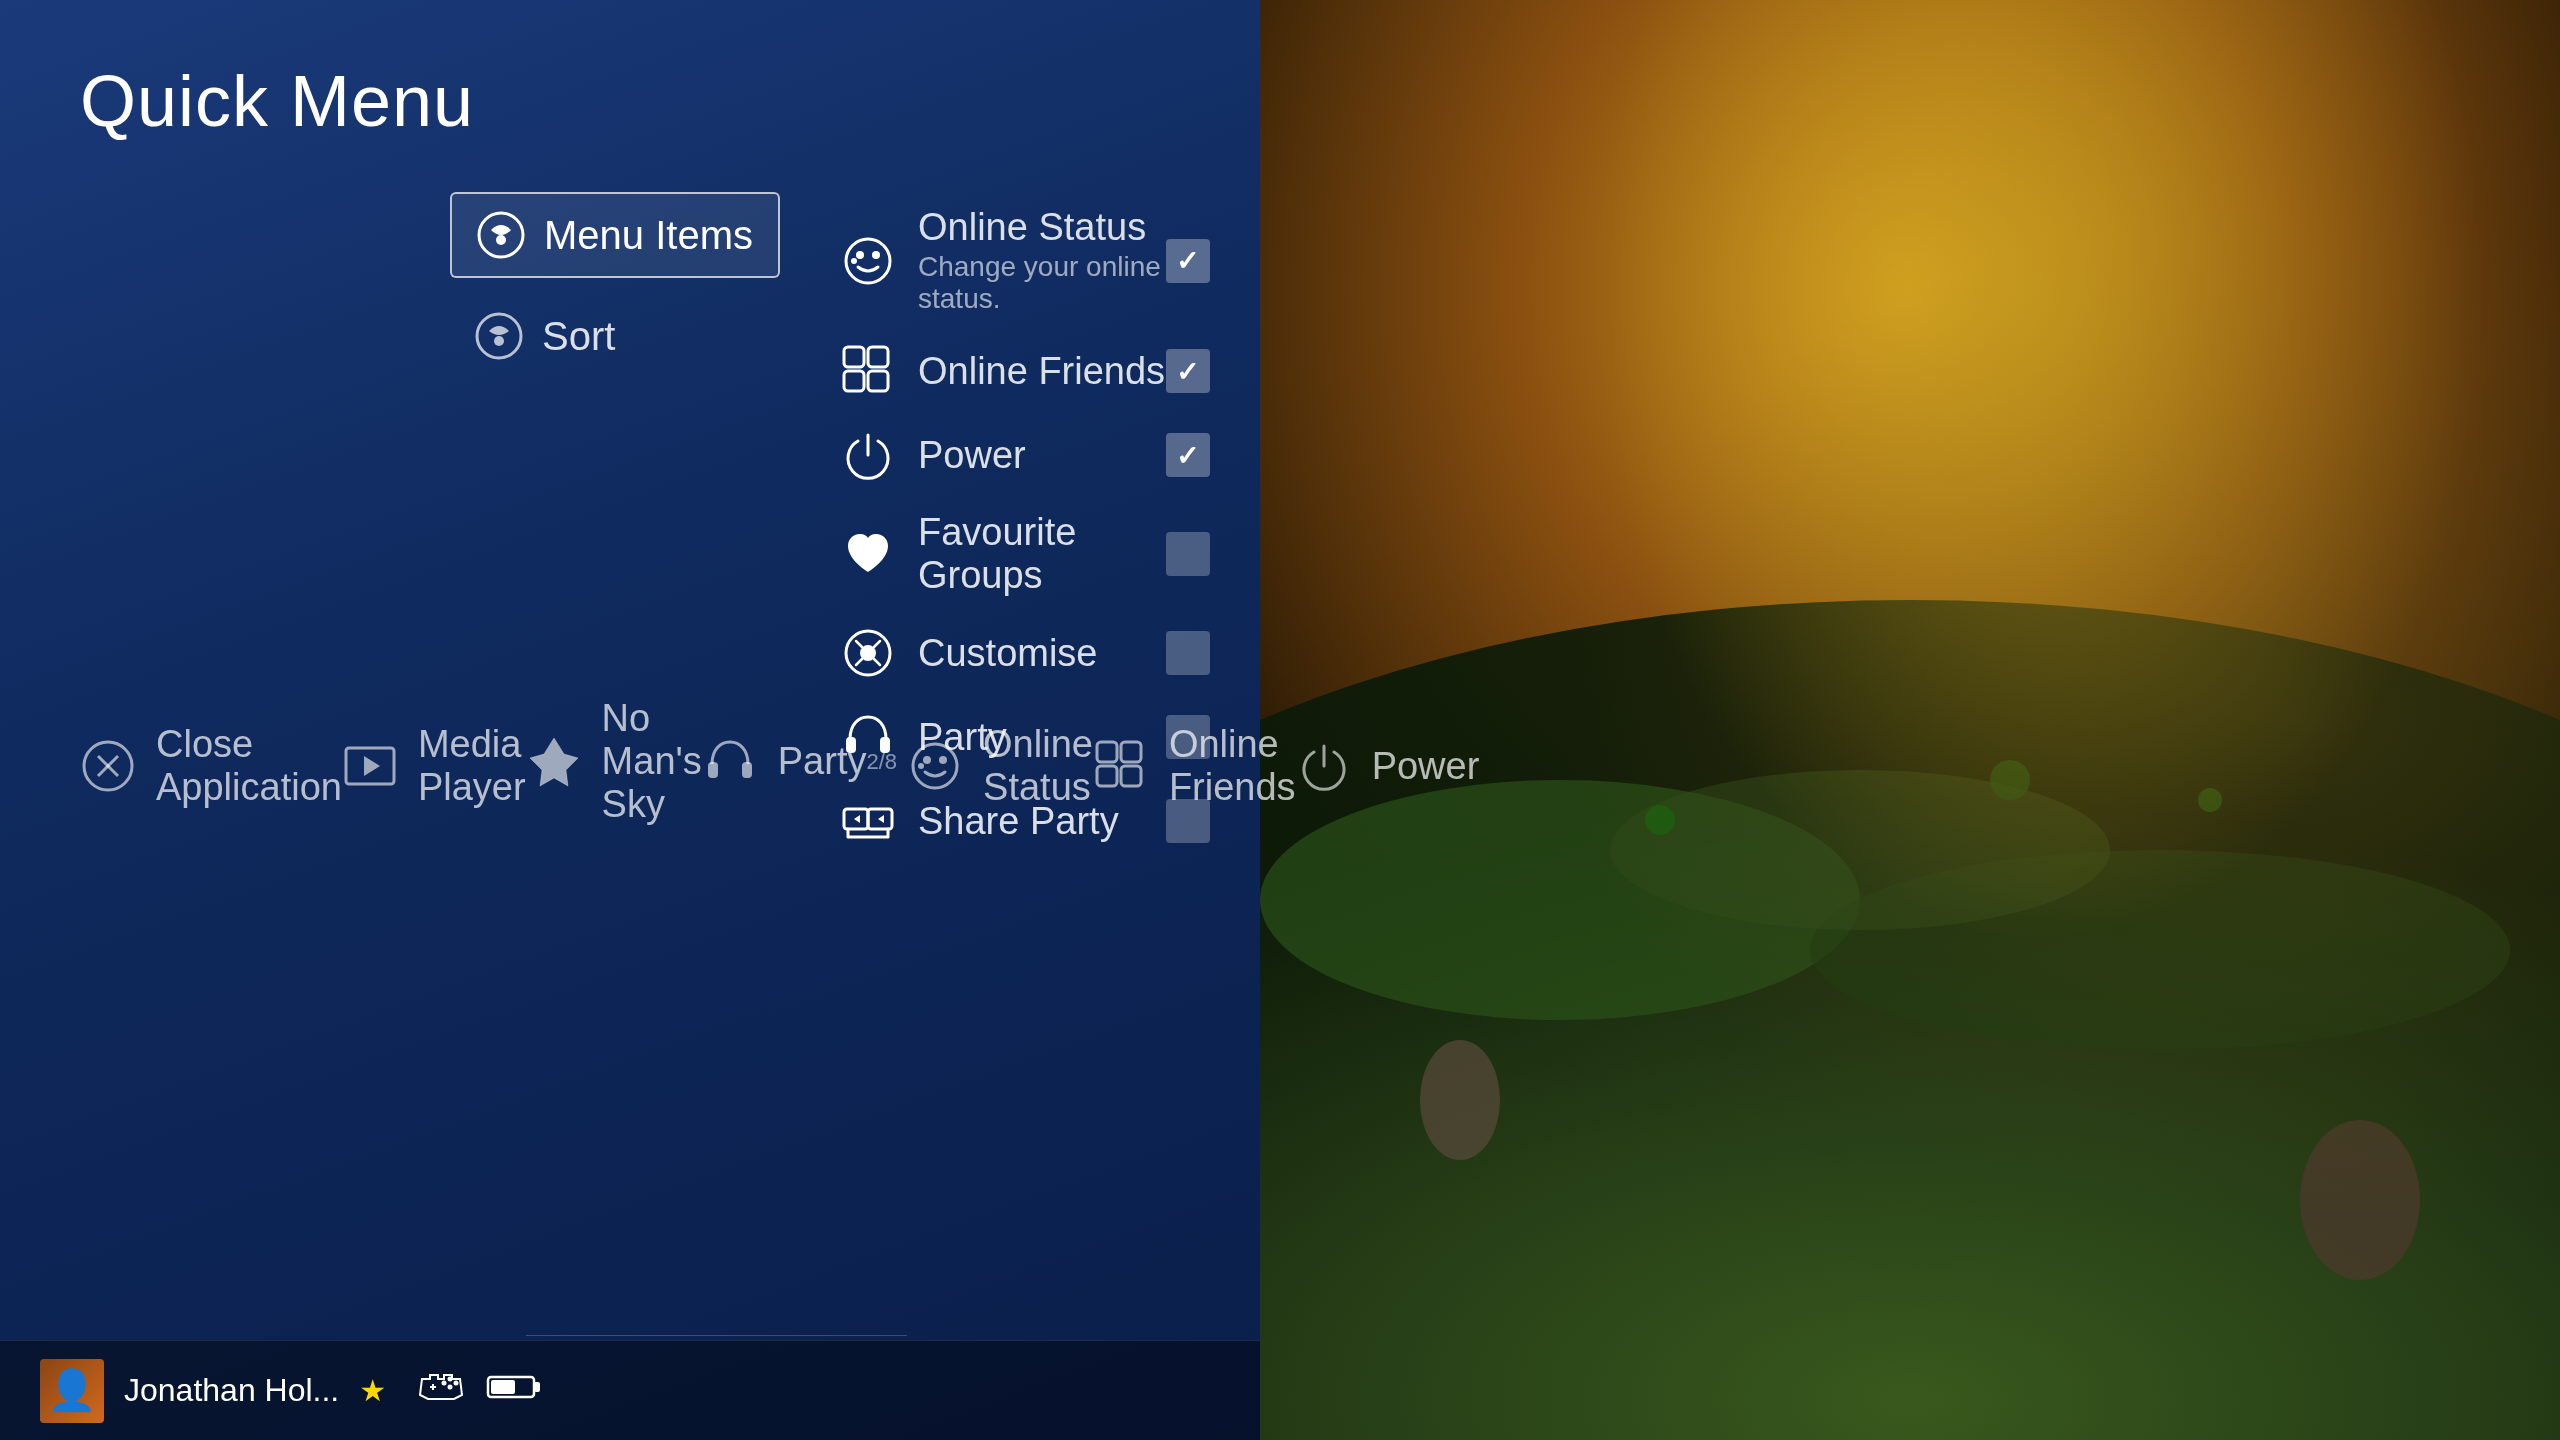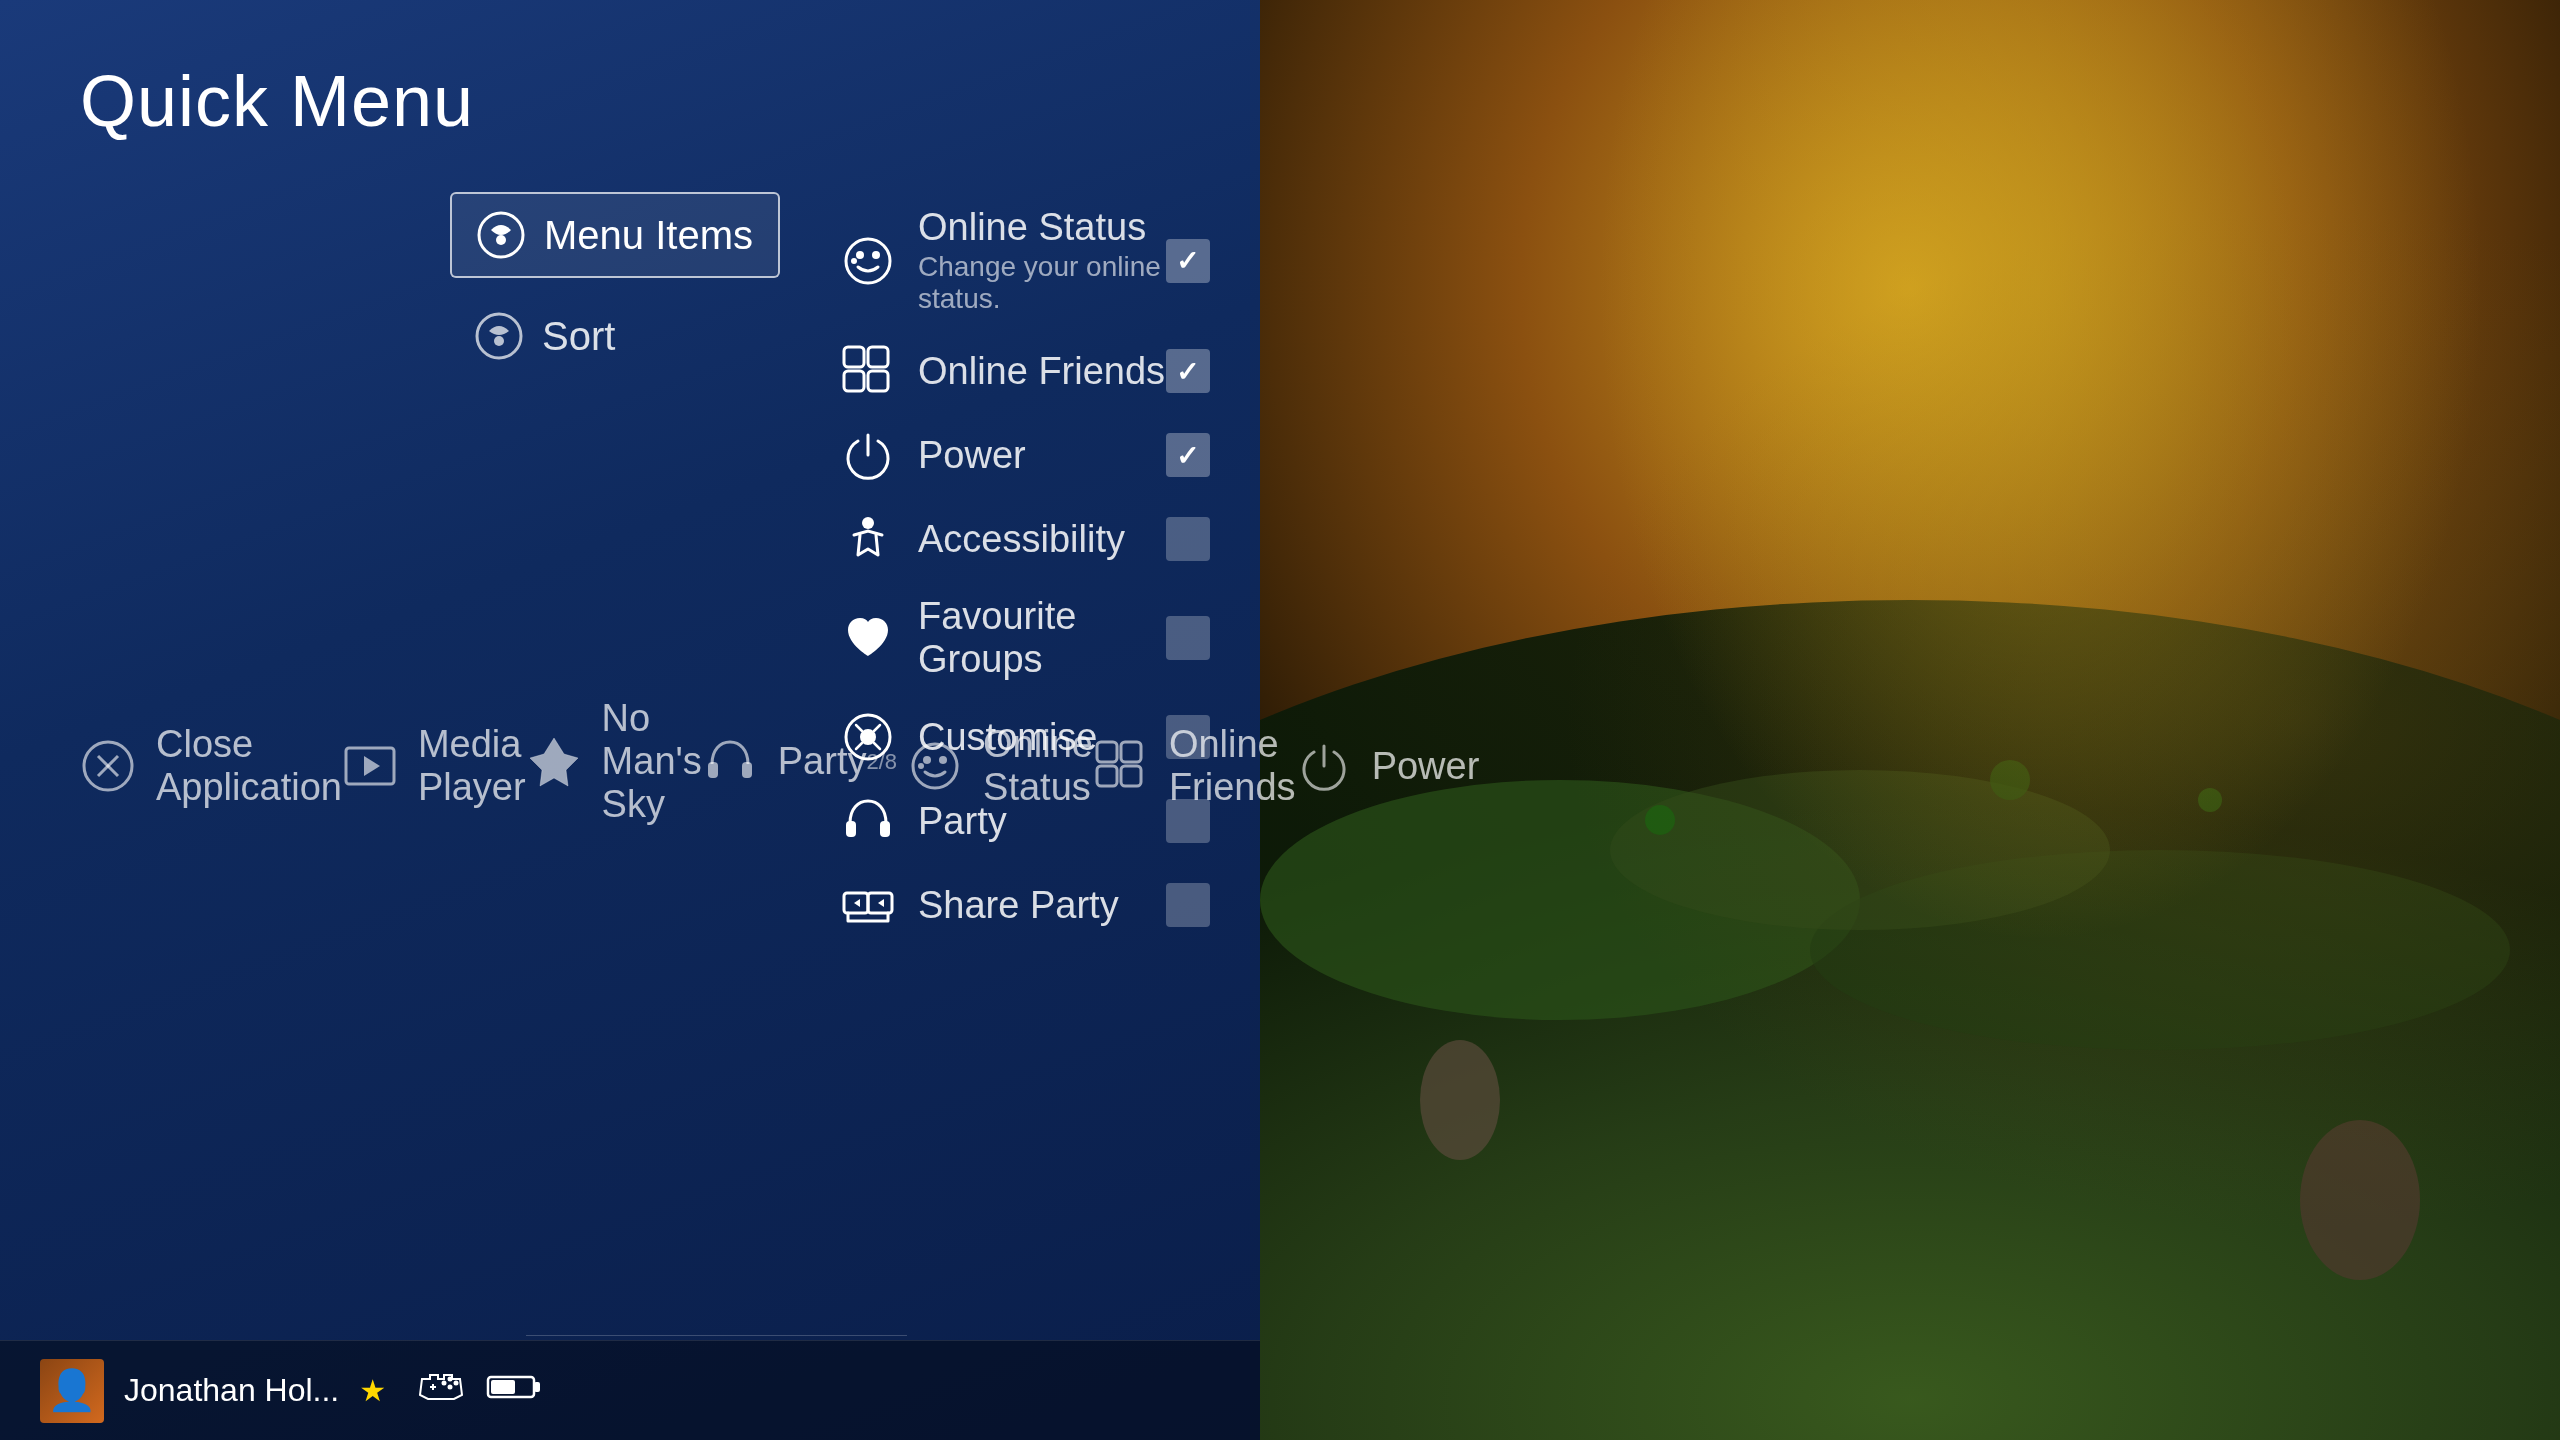--- a/index.html
+++ b/index.html
@@ -419,33 +419,20 @@
           </svg>
         </div>
         <div class="item-text">
           <span class="item-label">Power</span>
         </div>
         <div class="checkbox checked">
           <span class="checkmark">✓</span>
         </div>
       </div>
 
-      <div class="right-item">
-        <div class="item-icon">
-          <svg viewBox="0 0 56 56" fill="none" xmlns="http://www.w3.org/2000/svg">
-            <circle cx="28" cy="12" r="6" fill="white"></circle>
-            <path d="M14 24 L28 20 L42 24" stroke="white" stroke-width="3" stroke-linecap="round" fill="none"></path>
-            <path d="M20 24 L18 44 L28 38 L38 44 L36 24" stroke="white" stroke-width="3" fill="none" stroke-linecap="round" stroke-linejoin="round"></path>
-          </svg>
-        </div>
-        <div class="item-text">
-          <span class="item-label">Accessibility</span>
-        </div>
-        <div class="checkbox"></div>
-      </div>
 
       <div class="right-item">
         <div class="item-icon">
           <svg viewBox="0 0 56 56" fill="none" xmlns="http://www.w3.org/2000/svg">
             <path d="M28 46 C28 46 8 34 8 20 C8 13 13 8 20 8 C24 8 27 10 28 12 C29 10 32 8 36 8 C43 8 48 13 48 20 C48 34 28 46 28 46Z" fill="white"></path>
           </svg>
         </div>
         <div class="item-text">
           <span class="item-label">Favourite Groups</span>
         </div>

